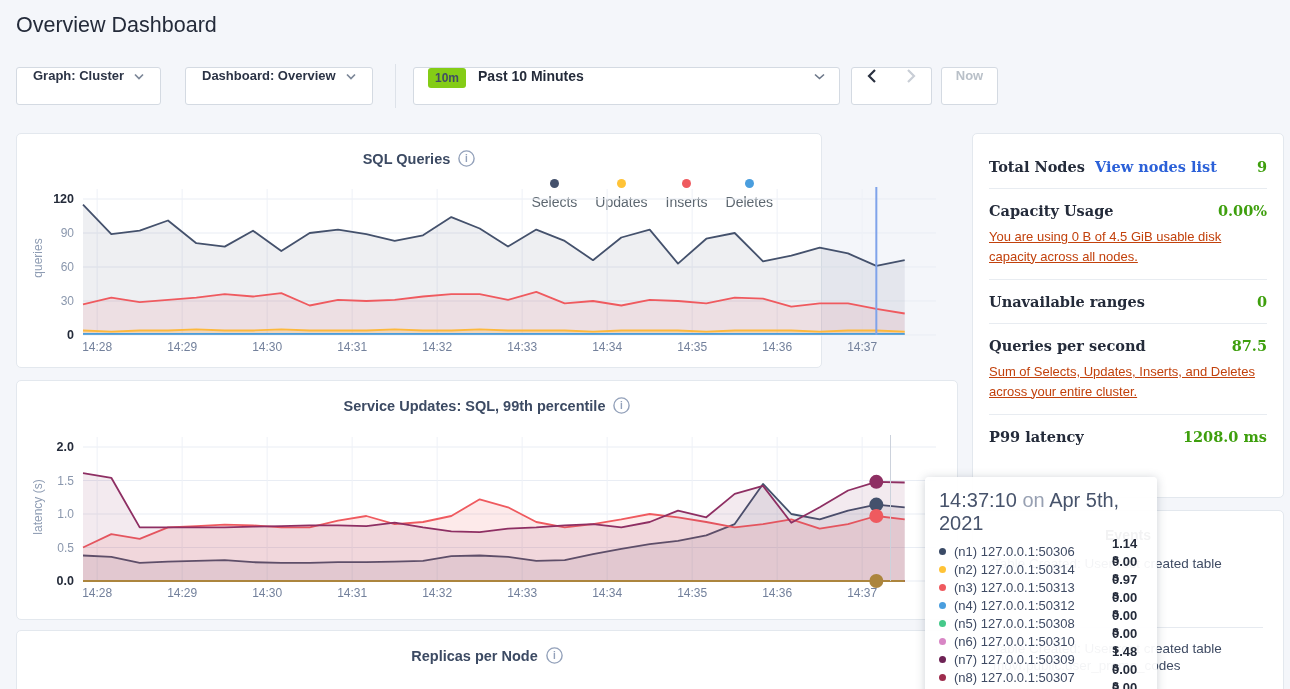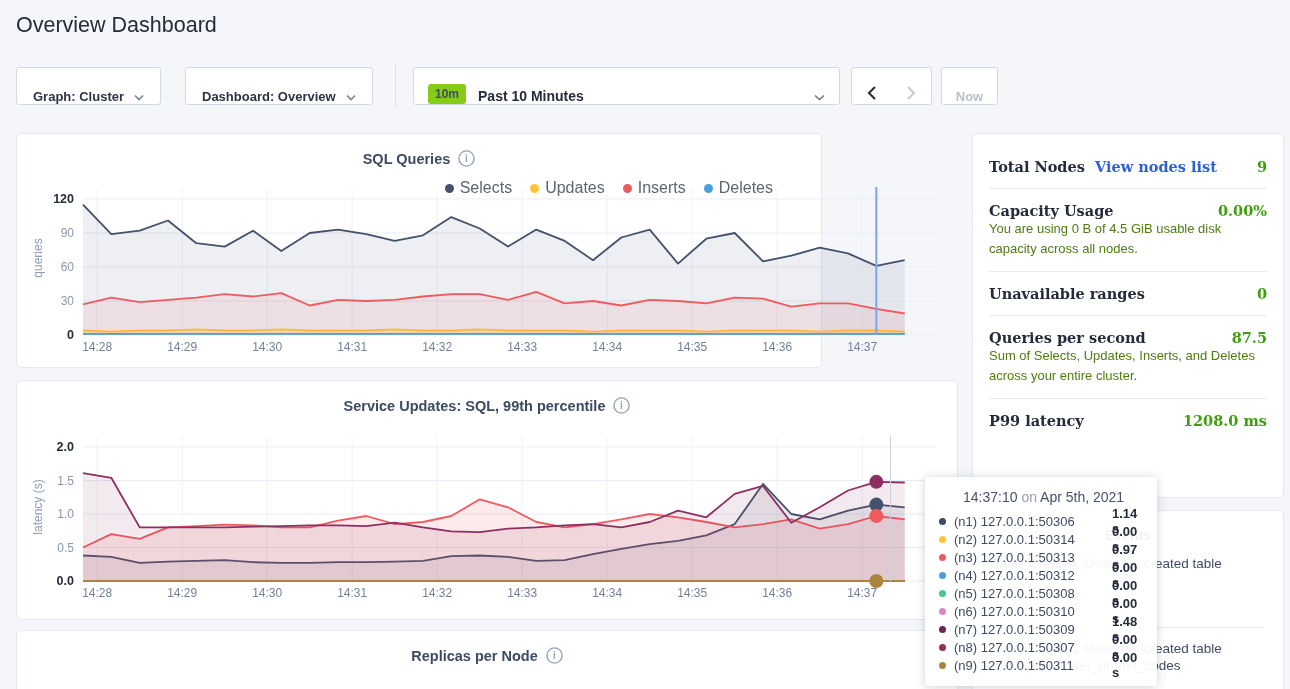--- a/index.html
+++ b/index.html
@@ -7,21 +7,21 @@
   body {
     position: relative; overflow: hidden;
     background: #f4f6fa;
     font-family: "Liberation Sans", sans-serif;
     color: #242b3a;
   }
   .page-title { position:absolute; left:16px; top:13px; font-size:21.5px; font-weight:500; color:#242b3a; }
 
   
   .ctl { position:absolute; top:67px; height:38px; background:#fff; border:1px solid #d4dae2; border-radius:3px;
-         display:flex; align-items:flex-end; font-size:13px; font-weight:bold; color:#2b3345; cursor:pointer; }
+         display:flex; align-items:flex-start; font-size:13px; font-weight:bold; color:#2b3345; cursor:pointer; }
   .ctl-graph { left:16px; padding:0 16px; gap:10px; }
   .ctl-dashboard { left:185px; padding:0 16px; gap:10px; }
   .vdivider { position:absolute; left:395px; top:64px; height:44px; width:1px; background:#dde2e9; }
   .time-picker { left:413px; width:427px; padding:0 14px; gap:12px; }
   .time-badge { background:#84cc16; border-radius:3px; padding:3px 7px; font-size:12px; font-weight:bold; color:#414d63; }
   .time-label { font-size:14px; font-weight:bold; color:#242b3a; flex:1; text-align:left; }
   .arrow-btn { left:851px; width:41px; justify-content:center; border-top-right-radius:0; border-bottom-right-radius:0; }
   .arrow-btn.next { left:891px; border-radius:0 3px 3px 0; border-left:none; cursor:default; }
   .now-btn { left:941px; width:57px; justify-content:center; color:#b9c0c8; cursor:default; }
 
@@ -32,45 +32,45 @@
   .card-replicas { left:16px;  top:630px; width:942px; height:120px; }
   .card-summary  { left:972px; top:133px; width:312px; height:365px; }
   .card-events   { left:972px; top:510px; width:312px; height:230px; }
 
   .chart-title { position:absolute; top:16px; left:0; width:100%; display:flex; justify-content:center; align-items:center; gap:8px;
                  font-size:14.5px; font-weight:bold; color:#3c4a63; }
   .info-icon svg { display:block; }
   .chart-svg { position:absolute; left:0; top:0; }
   .axis-unit { position:absolute; left:-24px; top:50%; transform:rotate(-90deg); font-size:12px; color:#8e9cb3; width:90px; text-align:center; }
   .legend { position:absolute; top:45px; right:48px; display:flex; gap:18px; }
-  .leg-item { display:flex; align-items:center; gap:6px; font-size:16px; color:#5c666f; }
+  .leg-item { display:flex; align-items:center; gap:6px; font-size:14px; color:#5c666f;flex-direction:column; }
   .leg-dot { width:9px; height:9px; border-radius:50%; display:inline-block; }
 
   
   .panel-heading { margin-top:16px; text-align:center; font-size:14px; font-weight:bold; color:#242a35; }
   .sum-rows { margin:6px 16px 0; }
   .sum-row { border-top:1px solid #e8ecf1; padding:13px 0; }
   .sum-row:first-child { border-top:none; padding-top:18px; }
   .sum-head { display:flex; align-items:baseline; gap:10px; }
   .sum-label { font-family:"DejaVu Serif", serif; font-weight:bold; font-size:14.5px; color:#242b3a; }
   .sum-link  { font-family:"DejaVu Serif", serif; font-weight:bold; font-size:14.5px; color:#2c61d8; text-decoration:none; cursor:pointer; }
   .sum-value { margin-left:auto; font-family:"DejaVu Serif", serif; font-weight:bold; font-size:14.5px; color:#3e9f0d; white-space:nowrap; }
-  .sum-desc { font-size:13px; color:#4d7c0f; line-height:1.5; }
+  .sum-desc { margin-top:8px; font-size:13px; color:#c2410c; line-height:1.5;text-decoration:underline; }
 
   
   .event-list { margin:0 20px; }
   .event-item { margin-top:12px; font-size:13.5px; color:#3f4b63; line-height:17px; }
   .event-item.tall { min-height:60px; }
   .event-divider { border-top:1px solid #e6eaf0; margin-top:12px; }
 
   
   .tooltip { position:absolute; left:925px; top:477px; width:232px; z-index:50;
              background:rgba(255,255,255,0.94); border-radius:4px; padding:12px 14px;
              box-shadow:0 1px 10px rgba(60,70,90,0.25); }
-  .tt-header { font-size:14px; color:#47536b; margin-bottom:7px;margin-left:24px; }
+  .tt-header { font-size:20px; color:#47536b; margin-bottom:7px; }
   .tt-on { color:#97a0b2; }
   .tt-row { display:flex; align-items:center; gap:8px; height:18px; }
   .tt-dot { width:7px; height:7px; border-radius:50%; flex:none; }
   .tt-label { font-size:13px; color:#3e4a63; width:150px; flex:none; }
   .tt-value { font-size:13px; font-weight:bold; color:#242b3a; }
 </style>
 </head>
 <body>
 
 <h1 class="page-title">Overview Dashboard</h1>

